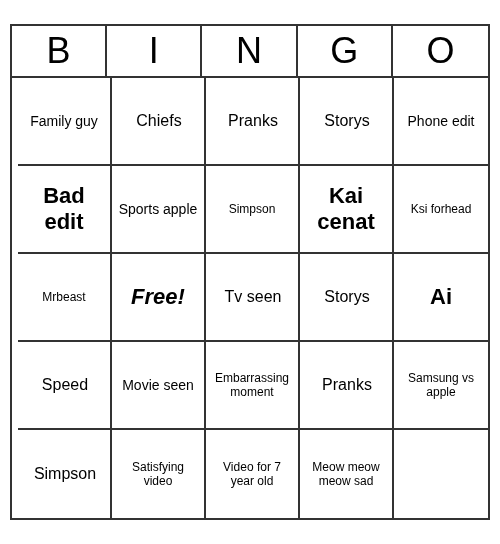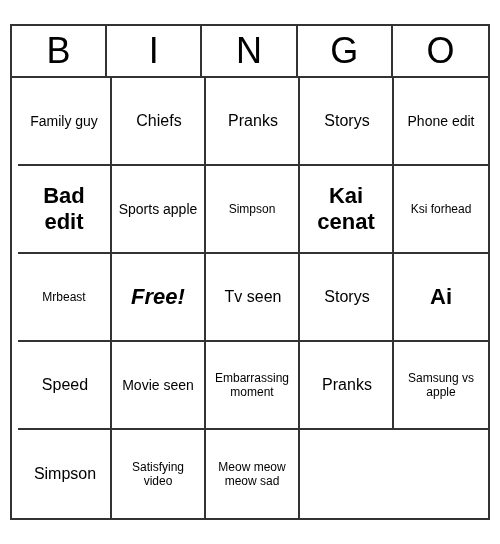--- a/index.html
+++ b/index.html
@@ -116,15 +116,16 @@
       <div class="bingo-cell medium-text">Tv seen</div>
       <div class="bingo-cell medium-text">Storys</div>
       <div class="bingo-cell large-text">Ai</div>
       <div class="bingo-cell medium-text">Speed</div>
       <div class="bingo-cell">Movie seen</div>
       <div class="bingo-cell small-text">Embarrassing moment</div>
       <div class="bingo-cell medium-text">Pranks</div>
       <div class="bingo-cell small-text">Samsung vs apple</div>
       <div class="bingo-cell medium-text">Simpson</div>
       <div class="bingo-cell small-text">Satisfying video</div>
+      <div class="bingo-cell small-text">Video for 7 year old</div>
       <div class="bingo-cell small-text">Meow meow meow sad</div>
     </div>
 </div>
 
 </body></html>

